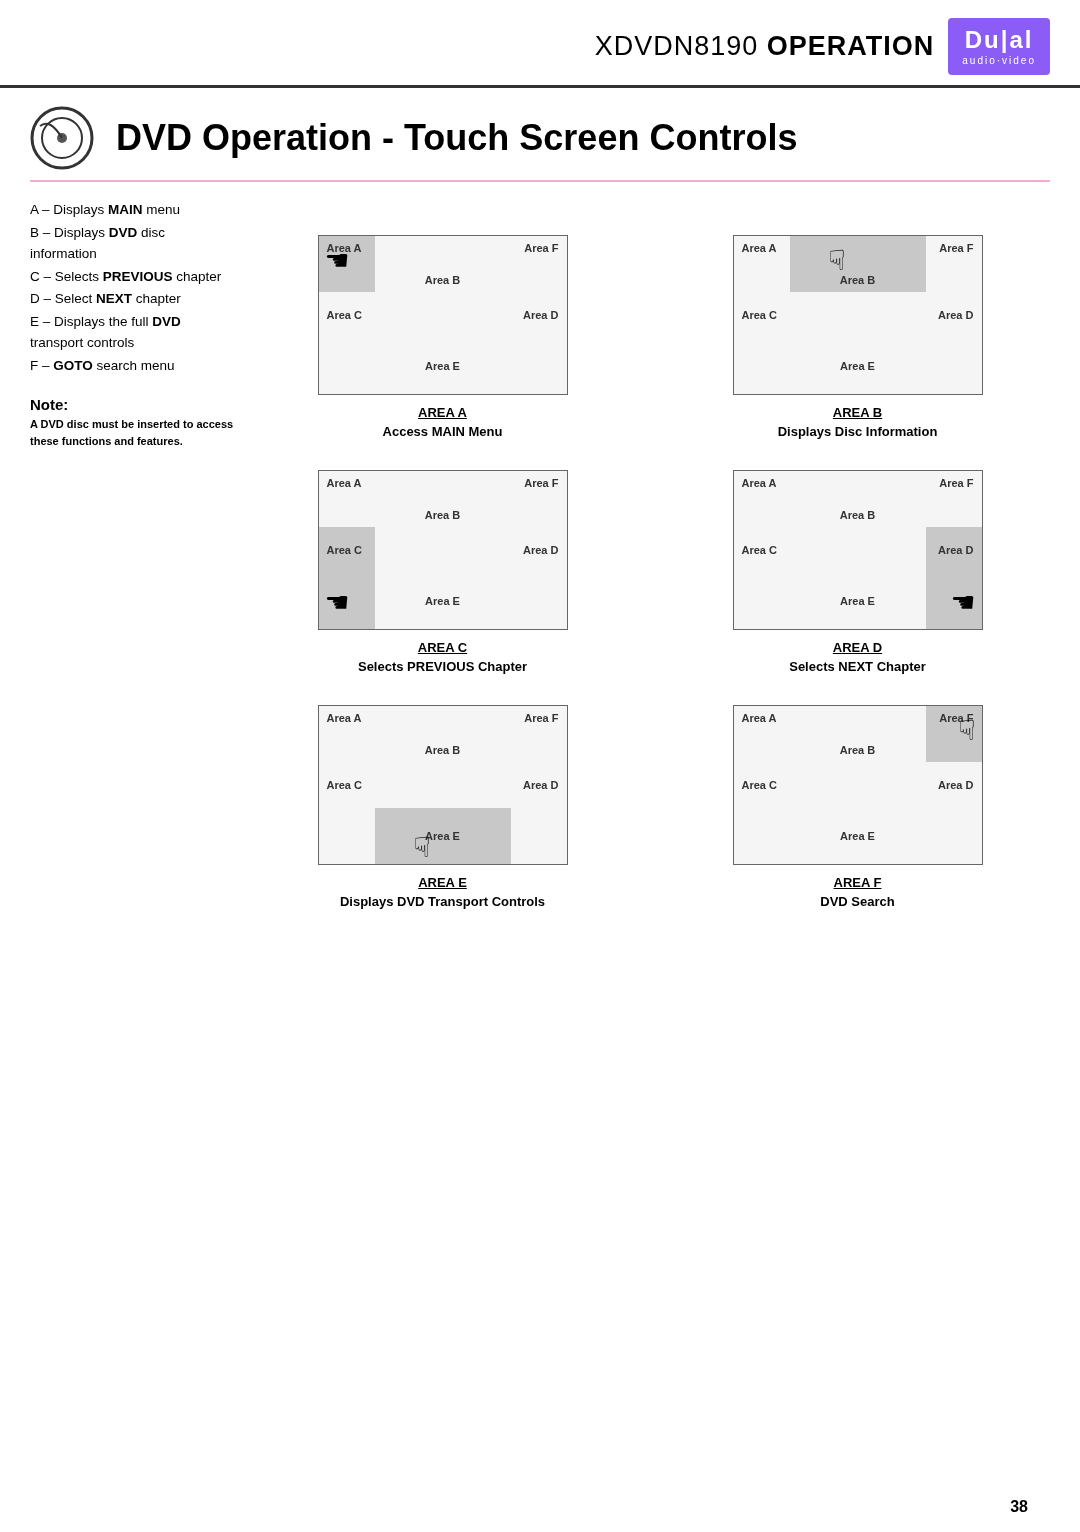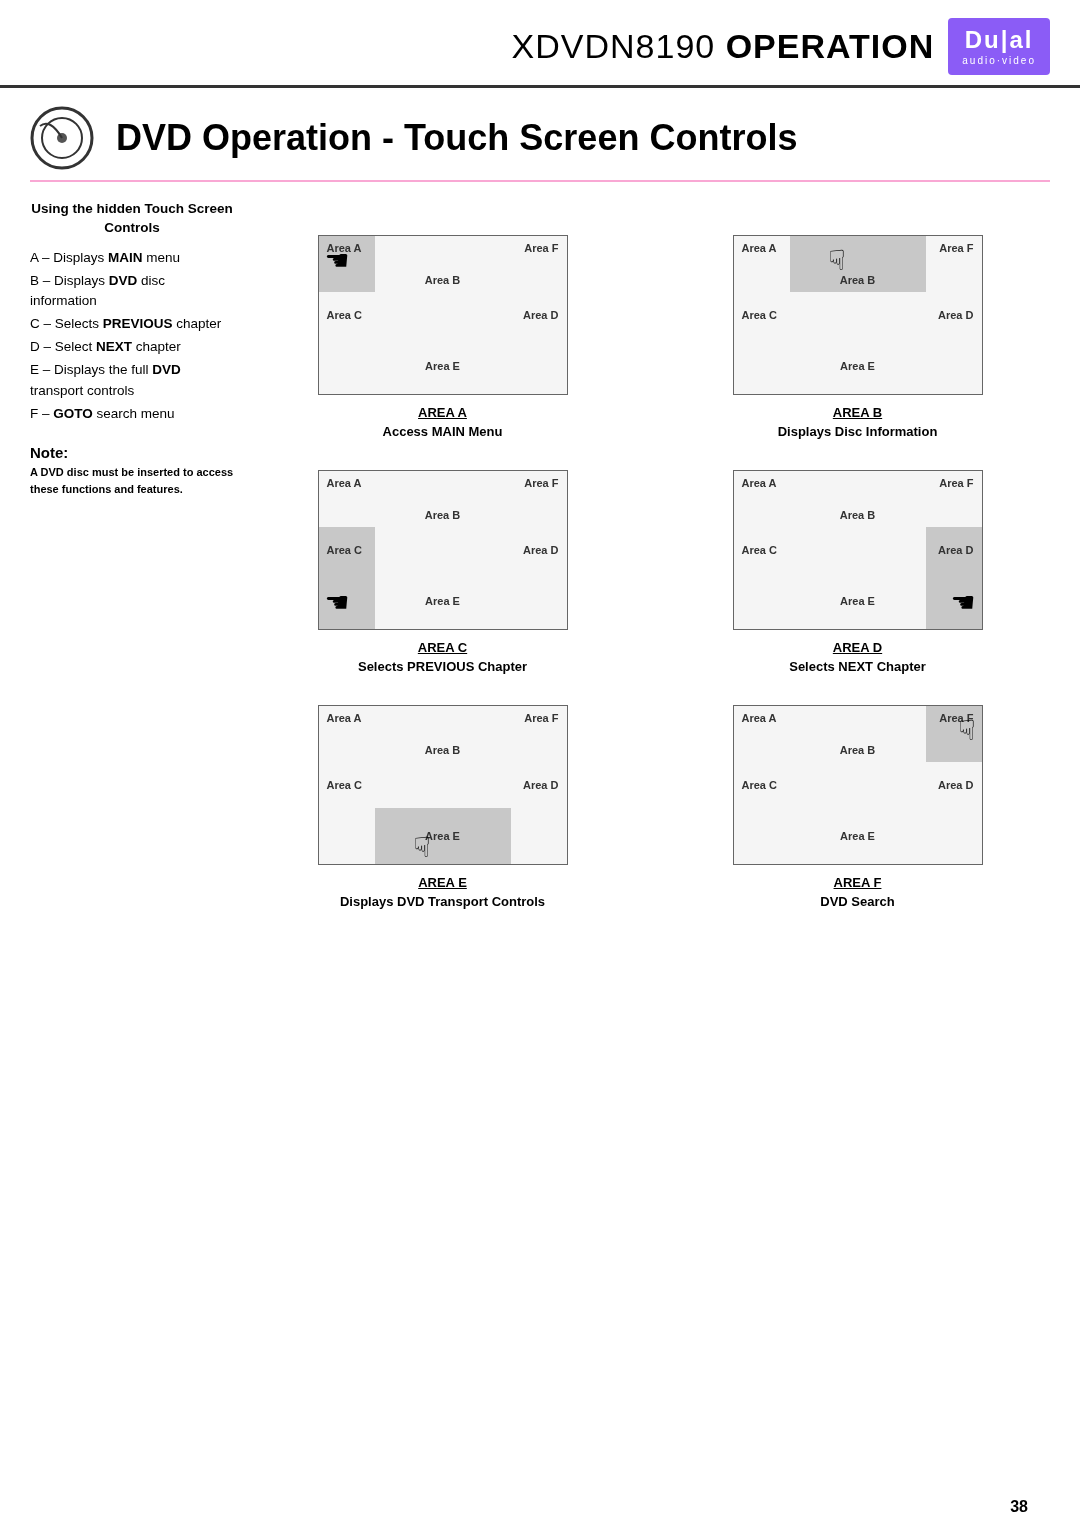--- a/index.html
+++ b/index.html
@@ -14,21 +14,21 @@
 
     
     .header {
       display: flex;
       justify-content: flex-end;
       align-items: center;
       padding: 18px 30px 10px 30px;
       border-bottom: 3px solid #333;
     }
     .header-title {
-      font-size: 34px;
+      font-size: 27px;
       font-weight: bold;
       letter-spacing: 1px;
       margin-right: 14px;
     }
     .header-title span {
       font-weight: normal;
     }
     .logo-box {
       background: #8b5cf6;
       color: #fff;
@@ -252,23 +252,20 @@
       <circle cx="32" cy="32" r="20" fill="none" stroke="#333" stroke-width="2"></circle>
       <circle cx="32" cy="32" r="5" fill="#555"></circle>
       <path d="M10 20 Q20 12 32 32" fill="none" stroke="#333" stroke-width="2"></path>
     </svg>
     <h1 class="page-title">DVD Operation - Touch Screen Controls</h1>
   </div>
 
   <div class="main-layout">
 
     <div class="sidebar">
-      <div class="sidebar-heading">
-        <span>Using the hidden Touch Screen Controls</span>
-      </div>
       <ul class="sidebar-list">
         <li>A – Displays <strong>MAIN</strong> menu</li>
         <li>B – Displays <strong>DVD</strong> disc information</li>
         <li>C – Selects <strong>PREVIOUS</strong> chapter</li>
         <li>D – Select <strong>NEXT</strong> chapter</li>
         <li>E – Displays the full <strong>DVD</strong> transport controls</li>
         <li>F – <strong>GOTO</strong> search menu</li>
       </ul>
       <div class="sidebar-note-label">Note:</div>
       <div class="sidebar-note-text">A DVD disc must be inserted to access these functions and features.</div>

